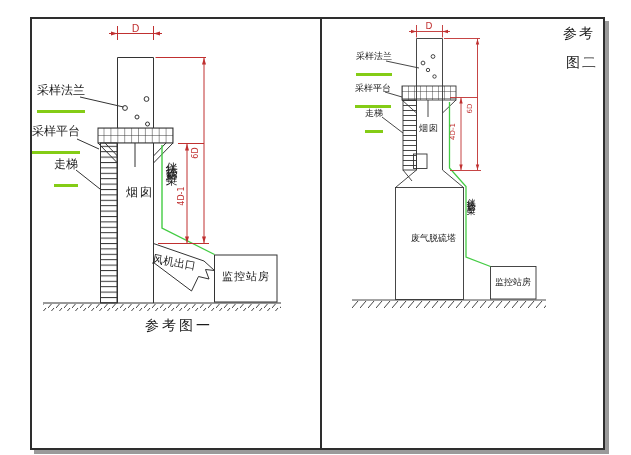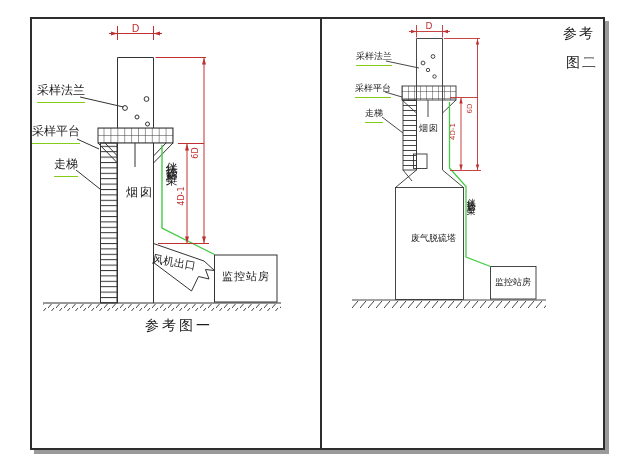--- a/index.html
+++ b/index.html
@@ -5,21 +5,21 @@
   html,body{margin:0;padding:0;background:#fff;}
   body{width:631px;height:455px;position:relative;overflow:hidden;
        font-family:"DejaVu Sans","Liberation Sans",sans-serif;color:#1c1c1c;}
   .stage{position:absolute;left:0;top:0;width:631px;height:455px;}
   .frame{position:absolute;left:30px;top:17px;width:571px;height:429px;
          border:2px solid #2e2e2e;box-shadow:4px 4px 0 #9a9a9a;background:#fff;}
   .divider{position:absolute;left:320px;top:18px;height:431px;width:0;
            border-left:2px solid #2e2e2e;}
   svg.art{position:absolute;left:0;top:0;}
   .lbl{position:absolute;white-space:nowrap;line-height:1.15;color:#1c1c1c;}
-  .u{border-bottom:1px solid #84cc16;padding-bottom:4px;}
+  .u{border-bottom:3px solid #84cc16;padding-bottom:12px;}
   .red{color:#c03030;}
   .vert{writing-mode:vertical-rl;text-orientation:upright;}
   .rot{transform:rotate(-90deg);transform-origin:center center;text-align:center;}
   .ctr{text-align:center;}
 </style>
 </head>
 <body>
 
 <div class="stage">
 

